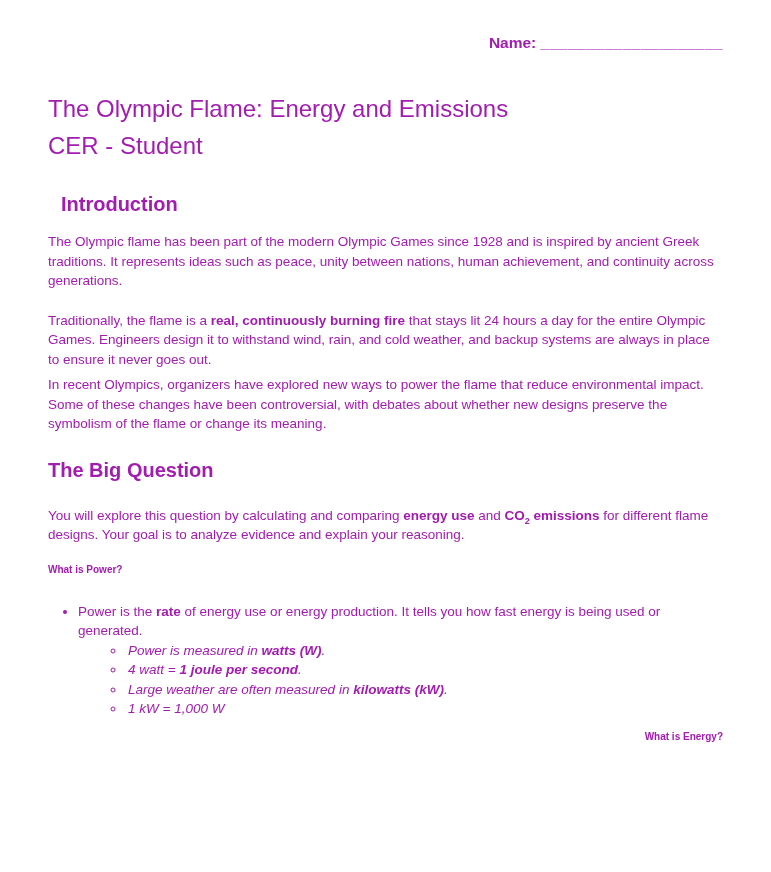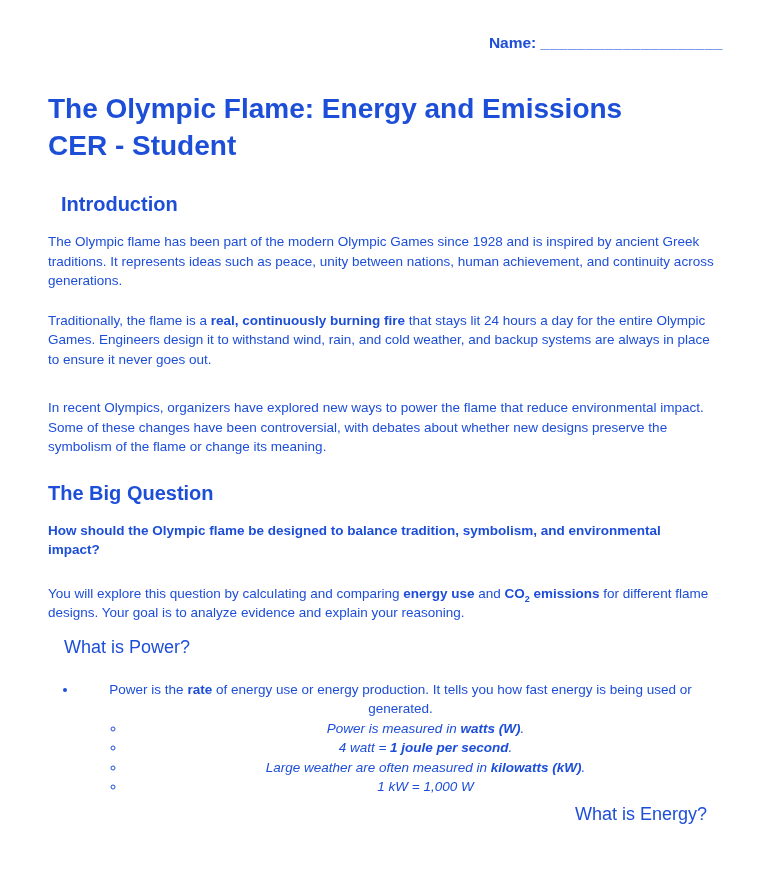--- a/index.html
+++ b/index.html
@@ -1,39 +1,39 @@
 <!DOCTYPE html>
 <html><head>
 <meta charset="utf-8">
 <style>
   html, body { margin:0; padding:0; background:#ffffff; }
   .page {
     width:771px; height:872px; box-sizing:border-box;
-    padding:33px 48px 0 48px; background:#ffffff; color:#1d4ed8;
+    padding:33px 48px 0 48px; background:#ffffff; color:#a21caf;
     font-family:"Liberation Sans", sans-serif; overflow:hidden;
   }
   .name-row { text-align:right; font-size:15.5px; line-height:20px; font-weight:700; white-space:nowrap; }
   .name-blank { font-weight:700; letter-spacing:0.5px; }
-  h1.doc-title { font-size:28px; line-height:37px; font-weight:700; margin:37px 0 0 0; }
+  h1.doc-title { font-size:24px; line-height:37px; font-weight:400; margin:37px 0 0 0; }
   h2.sec { font-size:20px; line-height:24px; font-weight:700; margin:0; }
   h2.sec-intro { margin-top:28px;margin-left:13px; }
   h2.sec-bigq  { margin-top:24px; }
   h2.sec-key   { margin-top:27px; }
-  h3.sub { font-size:18px; line-height:19px; font-weight:400; margin:16px; }
+  h3.sub { font-size:10px; line-height:19px; font-weight:700; margin:0; }
   h3.sub-power  { margin-top:15px; }
   h3.sub-energy { margin-top:6px;text-align:right; }
   p.body { font-size:13.5px; line-height:19.5px; margin:0; }
   p.m16 { margin-top:16px; }
   p.m20 { margin-top:20px; }
-  p.m22 { margin-top:29px; }
+  p.m22 { margin-top:6px; }
   p.m24 { margin-top:24px; }
   p.qbold { font-weight:700; max-width:620px; }
   b { font-weight:700; }
   sub { font-size:9px; line-height:0; }
-  ul.main { margin:23px 0 8px 0; padding:0 0 0 30px; list-style-type:disc; font-size:13.5px; line-height:19.5px;text-align:center; }
+  ul.main { margin:23px 0 8px 0; padding:0 0 0 30px; list-style-type:disc; font-size:13.5px; line-height:19.5px; }
   ul.subul { margin:0; padding:0 0 0 48px; list-style-type:circle; }
   ul.subul li { padding-left:2px;font-style:italic; }
 </style>
 </head>
 <body>
 
 <div class="page">
 
   <div class="name-row">
     <span>Name:</span>
@@ -48,21 +48,20 @@
   <h2 class="sec sec-intro">Introduction</h2>
 
   <p class="body m16">The Olympic flame has been part of the modern Olympic Games since 1928 and is inspired by ancient Greek traditions. It represents ideas such as peace, unity between nations, human achievement, and continuity across generations.</p>
 
   <p class="body m20"><span>Traditionally, the flame is a </span><b>real, continuously burning fire</b><span> that stays lit 24 hours a day for the entire Olympic Games. Engineers design it to withstand wind, rain, and cold weather, and backup systems are always in place to ensure it never goes out.</span></p>
 
   <p class="body m22">In recent Olympics, organizers have explored new ways to power the flame that reduce environmental impact. Some of these changes have been controversial, with debates about whether new designs preserve the symbolism of the flame or change its meaning.</p>
 
   <h2 class="sec sec-bigq">The Big Question</h2>
 
-  <p class="body m16 qbold">How should the Olympic flame be designed to balance tradition, symbolism, and environmental impact?</p>
 
   <p class="body m24"><span>You will explore this question by calculating and comparing </span><b>energy use</b><span> and </span><b><span>CO</span><sub>2</sub><span> emissions</span></b><span> for different flame designs. Your goal is to analyze evidence and explain your reasoning.</span></p>
 
 
   <h3 class="sub sub-power">What is Power?</h3>
 
   <ul class="main">
     <li>
       <span>Power is the </span><b>rate</b><span> of energy use or energy production. It tells you how fast energy is being used or generated.</span>
       <ul class="subul">

